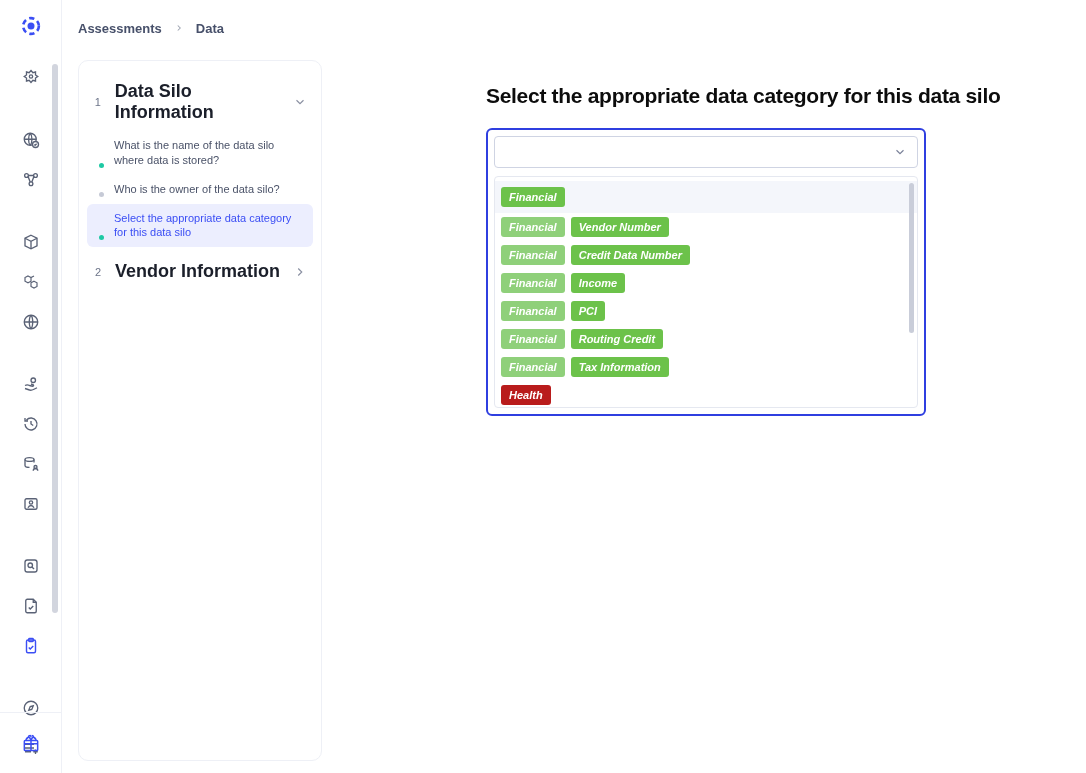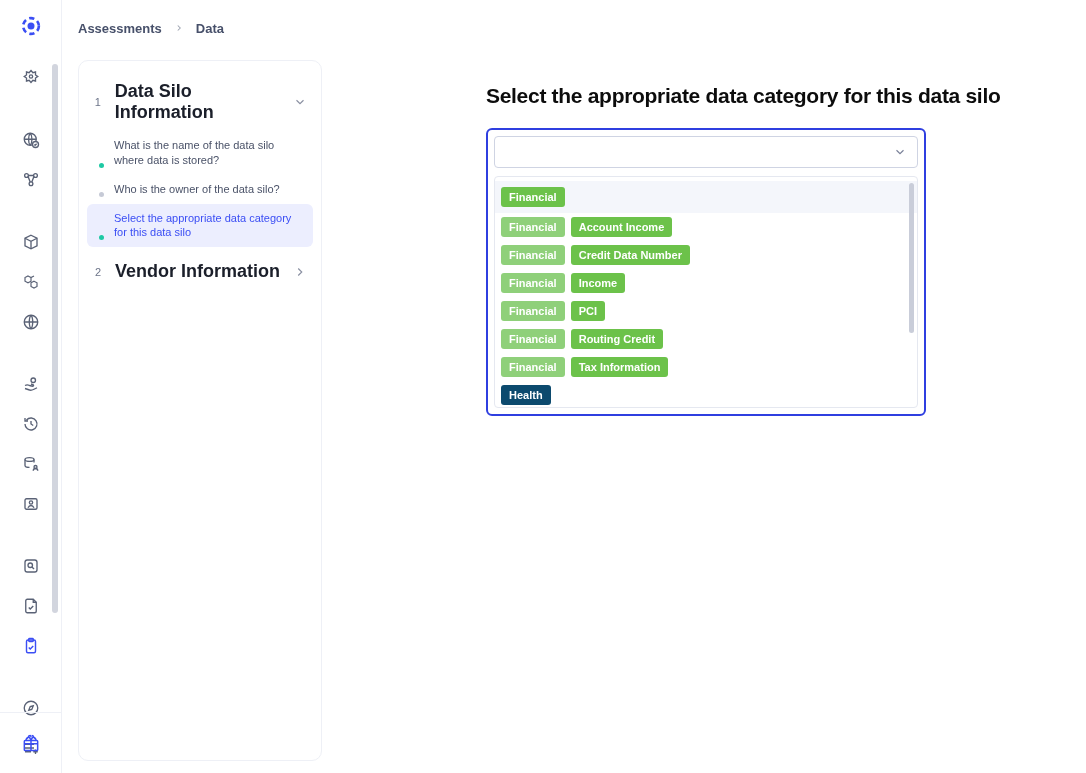--- a/index.html
+++ b/index.html
@@ -188,20 +188,21 @@
     cursor: pointer;
   }
   .dd-menu {
     margin-top: 8px;
     border: 1px solid #e5e8f0;
     border-radius: 4px;
     max-height: 232px;
     overflow: hidden;
     position: relative;
     padding: 0;
+    font-style: italic;
   }
   .dd-menu-inner{
     padding: 4px 0 4px 0;
   }
   .dd-header-row{
     background:#f4f6fb;
     padding:6px 6px;
   }
   .dd-row {
     display: flex;
@@ -216,21 +217,21 @@
     height: 20px;
     padding: 0 8px;
     font-size: 11px;
     font-weight: 700;
     color: #ffffff;
     border-radius: 3px;
     white-space: nowrap;
   }
   .tag.green   { background: #6cc24a; }
   .tag.green.dim { background: #8fd07a; }
-  .tag.orange  { background: #0c4a6e; }
+  .tag.orange  { background: #b91c1c; }
   .dd-scroll {
     position: absolute;
     right: 3px;
     top: 6px;
     width: 5px;
     height: 150px;
     background: #c9cdd9;
     border-radius: 3px;
   }
 
@@ -424,21 +425,21 @@
           </div>
 
           <div class="dd-menu">
             <div class="dd-scroll"></div>
             <div class="dd-menu-inner">
               <div class="dd-header-row">
                 <span class="tag green">Financial</span>
               </div>
               <div class="dd-row">
                 <span class="tag green dim">Financial</span>
-                <span class="tag green">Account Income</span>
+                <span class="tag green">Vendor Number</span>
               </div>
               <div class="dd-row">
                 <span class="tag green dim">Financial</span>
                 <span class="tag green">Credit Data Number</span>
               </div>
               <div class="dd-row">
                 <span class="tag green dim">Financial</span>
                 <span class="tag green">Income</span>
               </div>
               <div class="dd-row">

